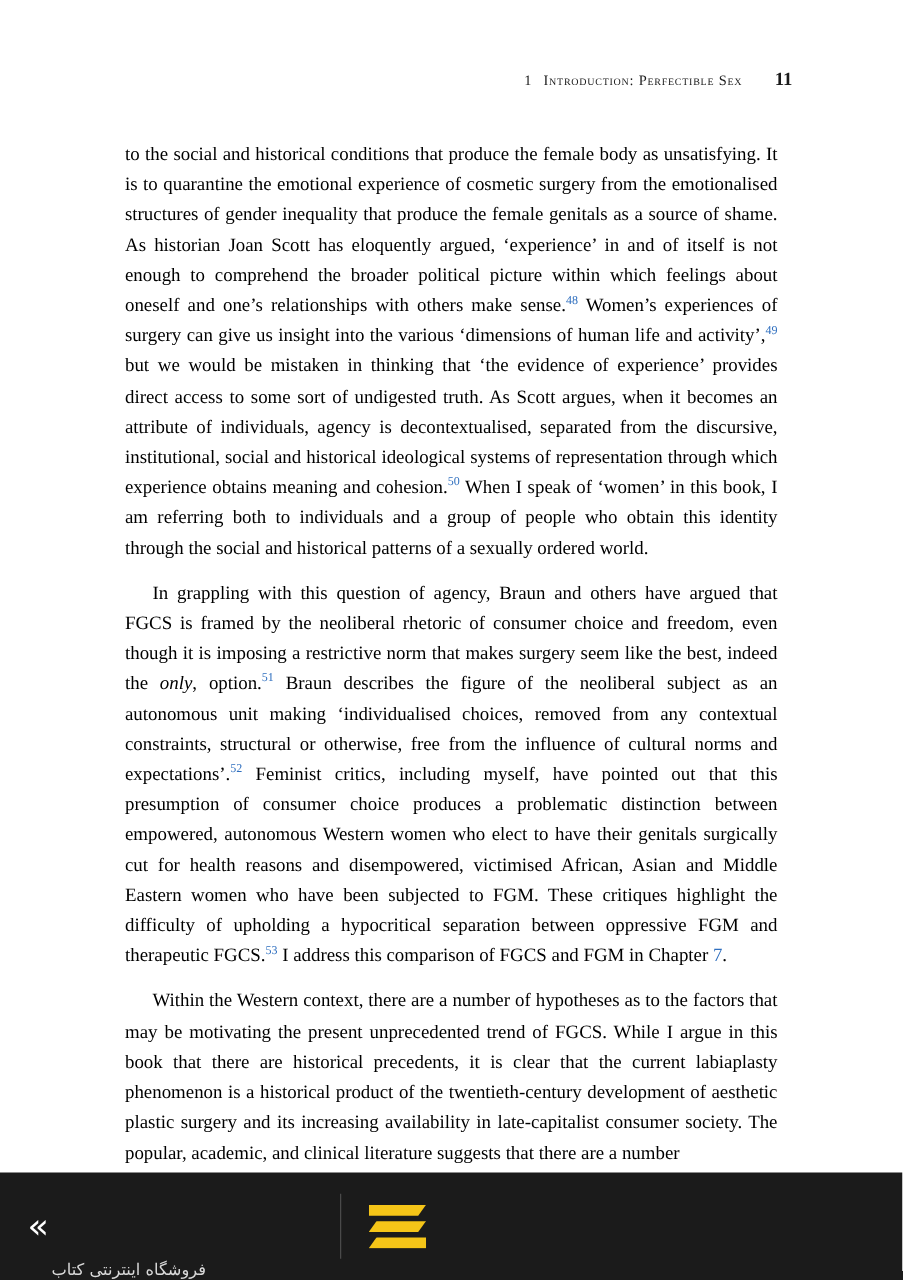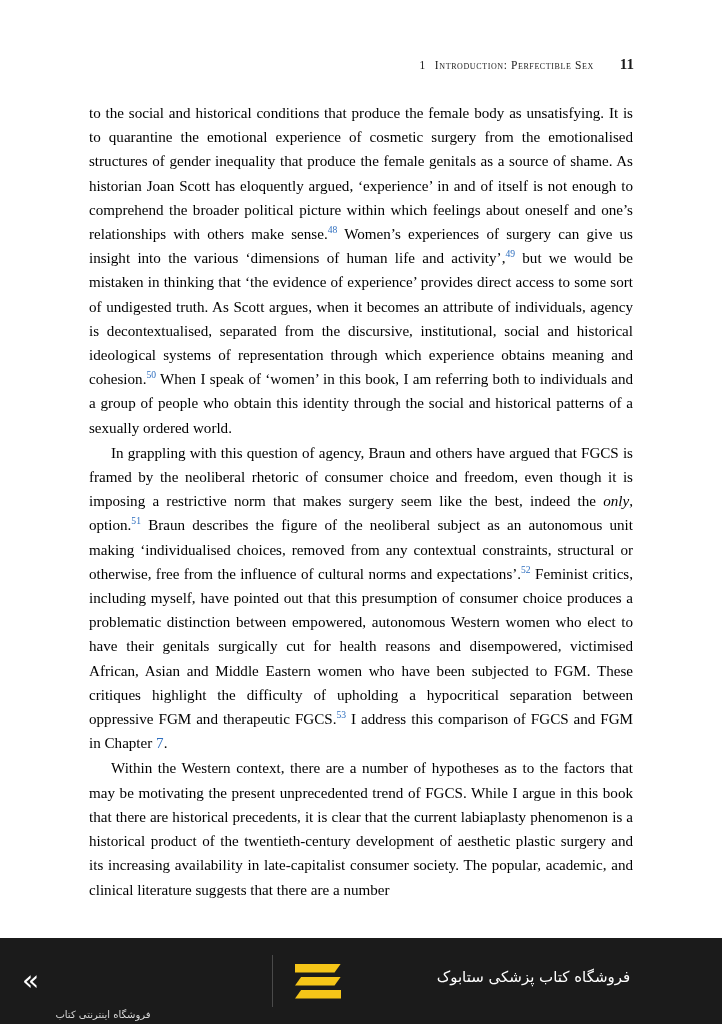--- a/index.html
+++ b/index.html
@@ -56,21 +56,21 @@
     top: 100px;
     left: 88px;
     width: 546px;
     font-size: 15.1px;
     line-height: 24.2px;
     color: #000000;
     text-align: justify;
     text-justify: inter-word;
   }
   .body-text p {
-    margin: 1px;
+    margin: 12px;
   }
   .body-text p.indent {
     text-indent: 22px;
   }
   sup.note {
     color: #2f6fbf;
     font-size: 9.6px;
     vertical-align: super;
     line-height: 0;
   }
@@ -112,21 +112,21 @@
     font-family: "DejaVu Sans", sans-serif;
     line-height: 1;
     letter-spacing: 1px;
   }
   .brand-sub {
     position: absolute;
     left: 6px;
     top: 42px;
     width: 150px;
     color: #d9d9d9;
-    font-size: 10px;
+    font-size: 13px;
     font-family: "DejaVu Sans", sans-serif;
     text-align: center;
     direction: rtl;
   }
   .divider {
     width: 1px;
     height: 52px;
     background: #4a4a4a;
     margin: 0 10px 0 0;
     flex: 0 0 1px;
@@ -193,15 +193,14 @@
     <span class="brand-chevron">«</span>
     <span class="brand-sub">فروشگاه اینترنتی کتاب</span>
   </div>
   <div class="divider"></div>
   <div class="logo-mark">
     <span class="logo-bar b1"></span>
     <span class="logo-bar b2"></span>
     <span class="logo-bar b3"></span>
   </div>
   <div class="brand-right">
-    <span class="brand-fa-line">فروشگاه کتاب پزشکی ستابوک</span>
   </div>
 </div>
 
 </body></html>

